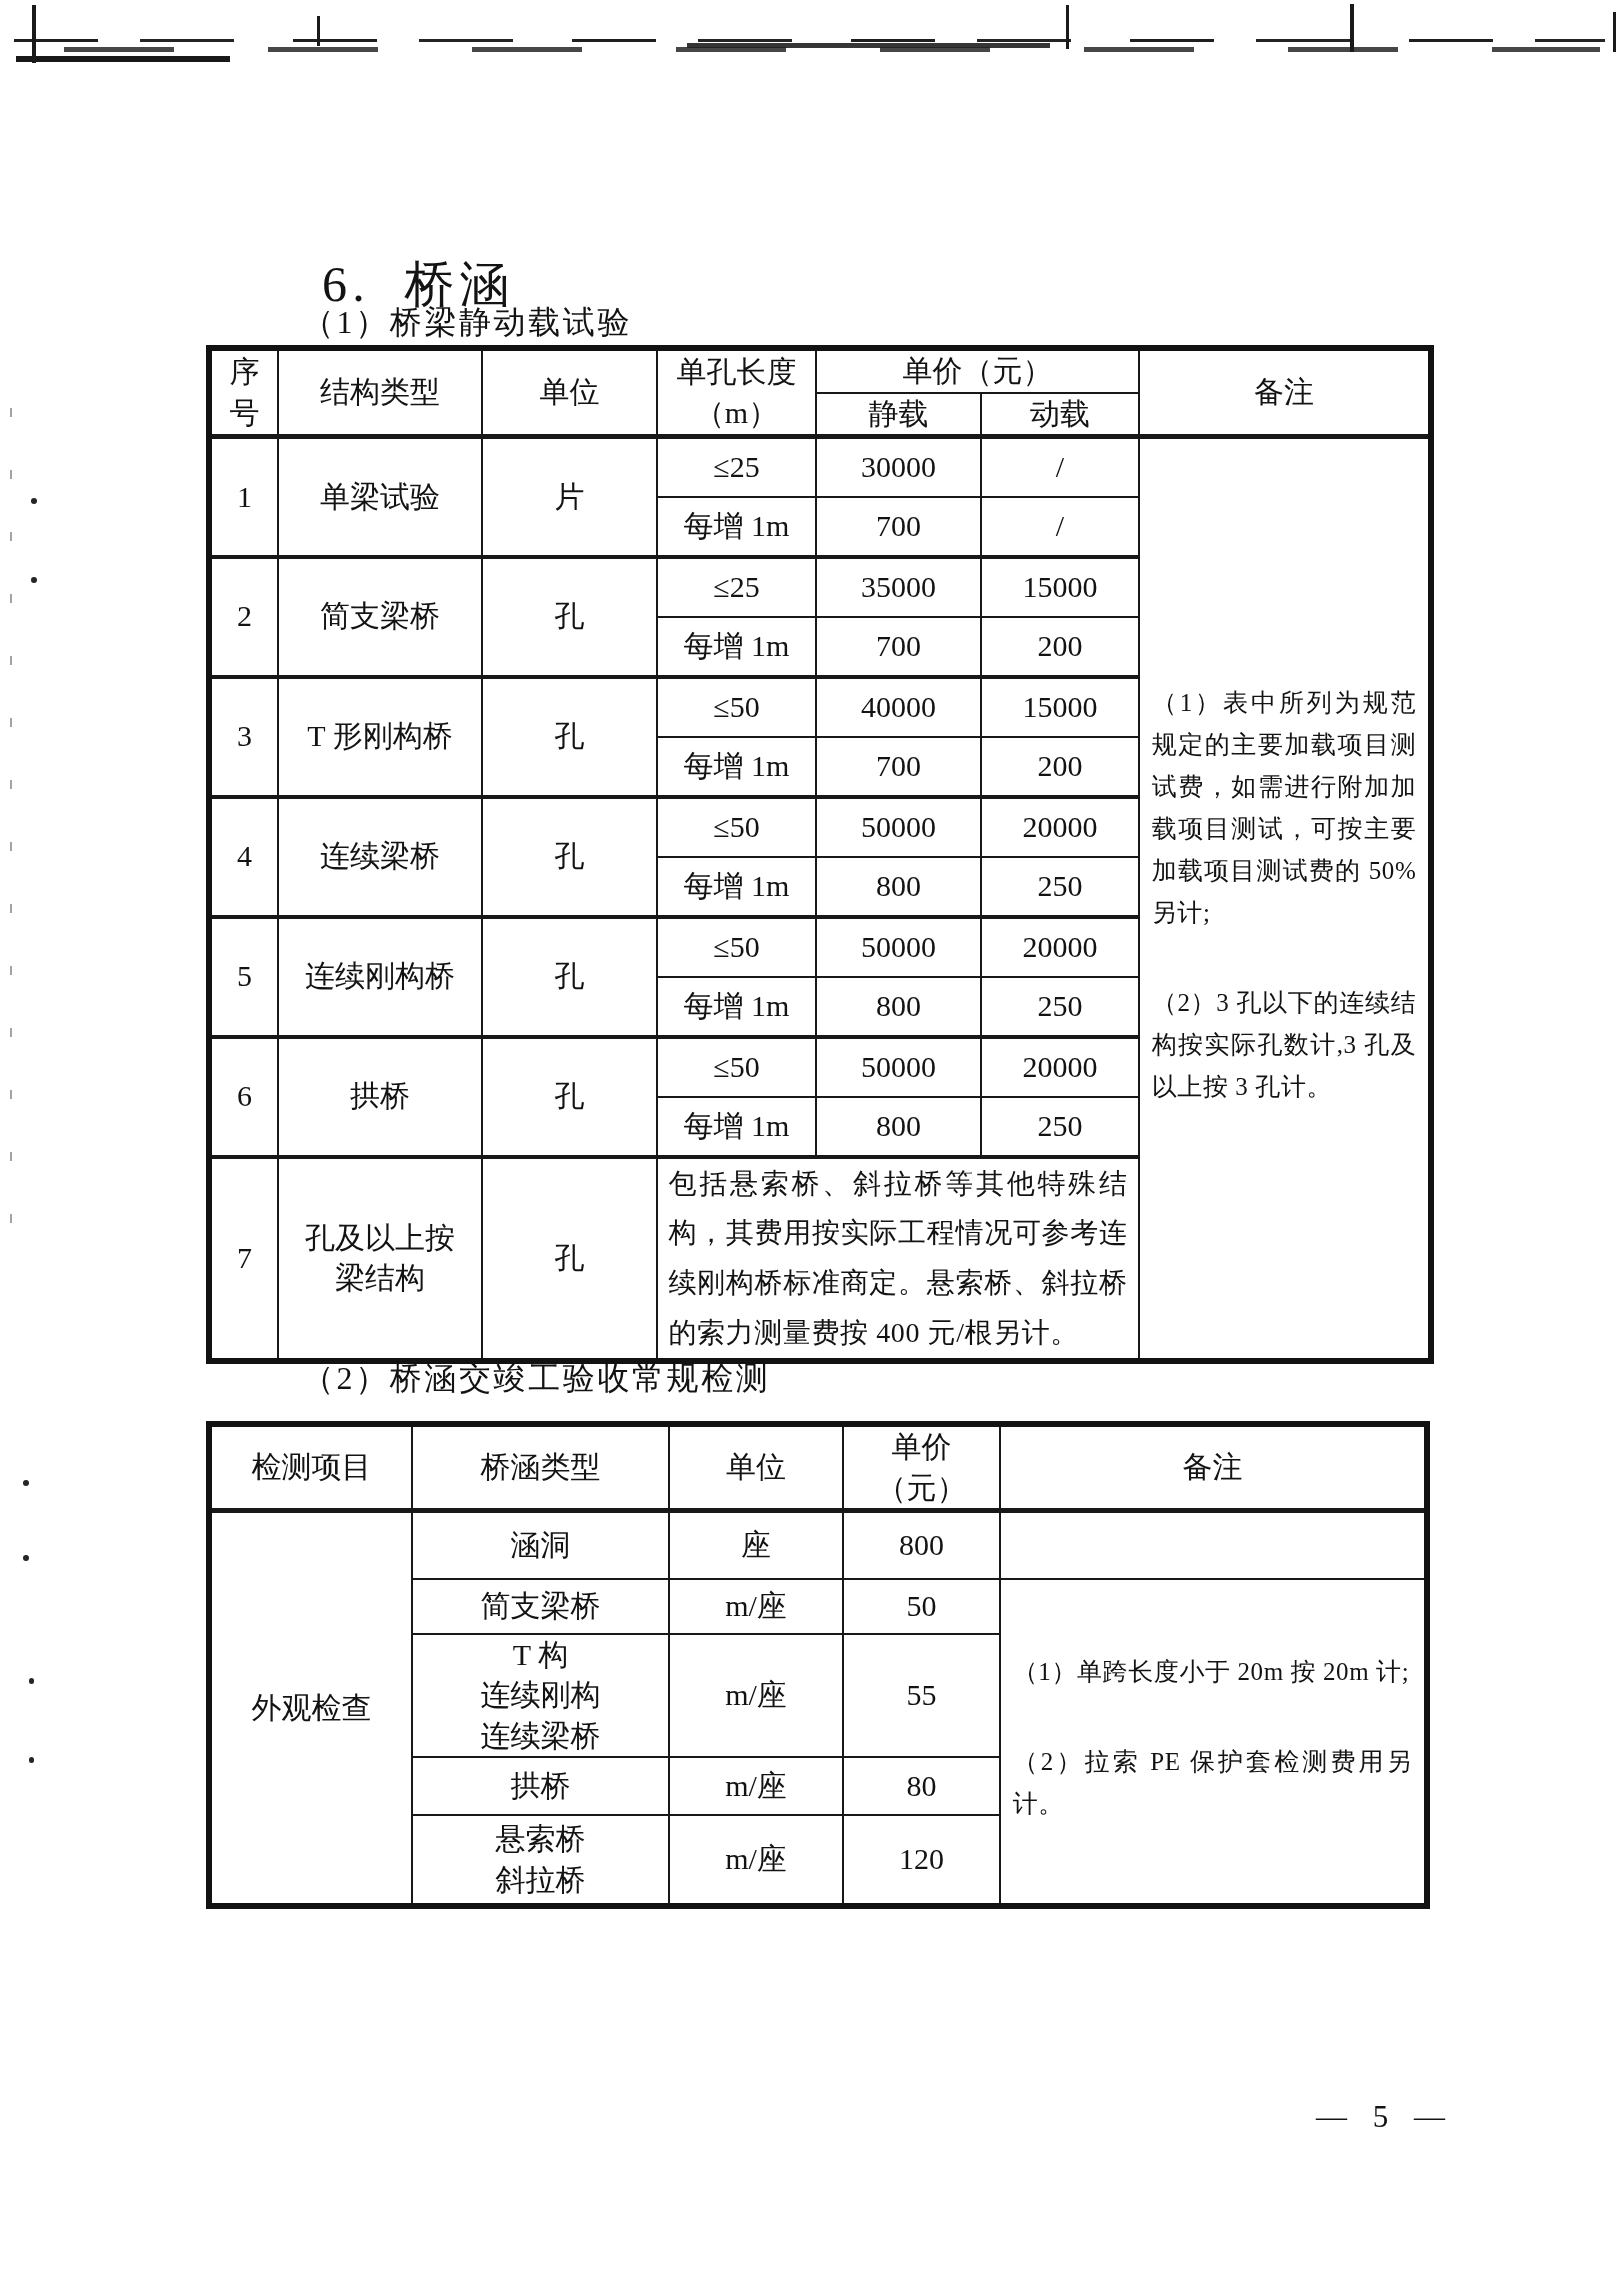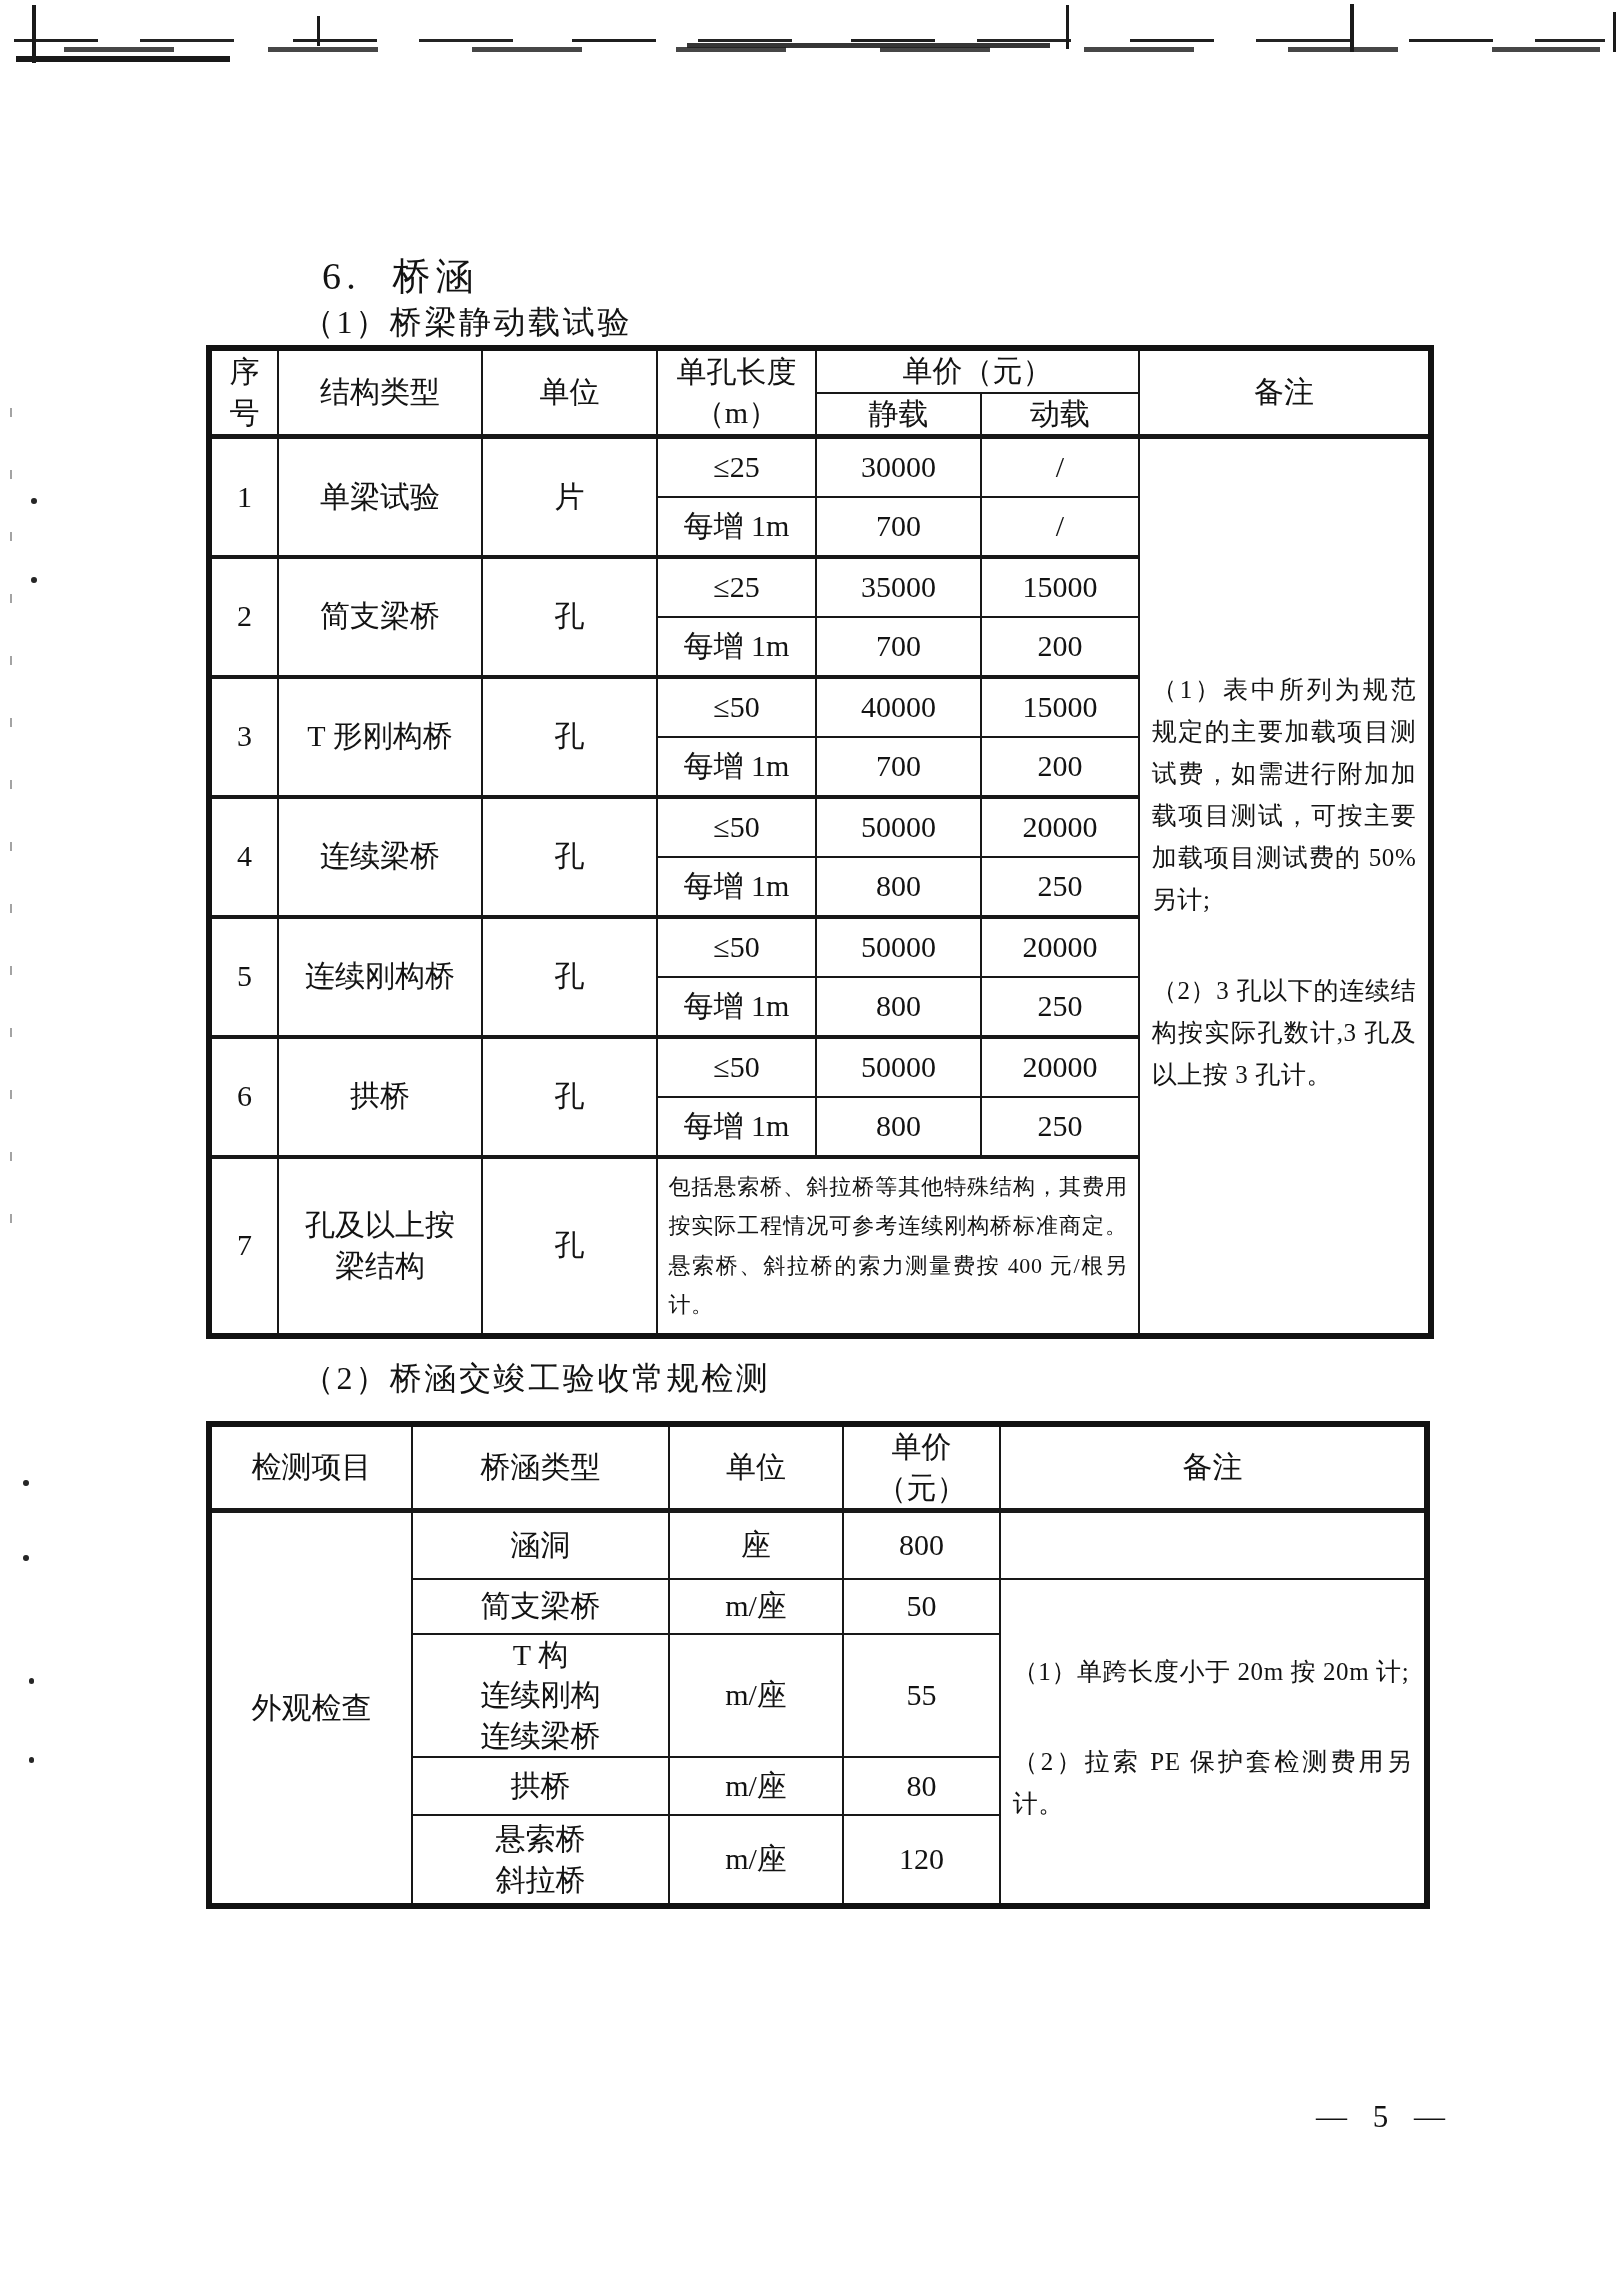--- a/index.html
+++ b/index.html
@@ -18,21 +18,21 @@
   .nband4 { left:687px; top:43px; width:363px; height:4.5px; background:#202020; opacity:.9;}
   .tick1 { left:32px;  top:5.2px;  width:3.9px; height:58px; }
   .tick2 { left:317px; top:15.5px; width:2.6px; height:30px; }
   .tick3 { left:1066px;top:5.2px;  width:3.2px; height:44px; }
   .tick4 { left:1350px;top:3.9px;  width:3.9px; height:48px; }
   .tick5 { left:1613px;top:11.7px; width:3.2px; height:40px; }
   .vdots { position:absolute; left:10.4px; top:408px; width:1.9px; height:836px; opacity:.45;
     background:repeating-linear-gradient(180deg,#333 0 9px,transparent 9px 62px);}
   .dot { position:absolute; width:5.8px; height:5.8px; border-radius:50%; background:#262626; }
   
-  .section-heading { position:absolute; left:322px; top:251px; font-size:38px; letter-spacing:5.2px; word-spacing:17px; white-space:pre-line;}
+  .section-heading { position:absolute; left:322px; top:251px; font-size:50px; letter-spacing:5.2px; word-spacing:17px; white-space:pre-line;}
   .tbl-title { position:absolute; font-size:32px; letter-spacing:2.6px; white-space:pre-line; }
   .t1-title { left:302px; top:301px; }
   .t2-title { left:302px; top:1357px; }
   .page-number { position:absolute; left:1316px; top:2099px; font-size:31px; letter-spacing:9px; white-space:pre;}
   
   table { position:absolute; border-collapse:collapse; table-layout:fixed; background:#fff; }
   .price-table { border:6.5px solid #121212; }
   th,td {
     border:2.6px solid #181818; text-align:center; vertical-align:middle;
     font-size:30px; font-weight:normal; padding:0 5.2px;
@@ -45,21 +45,21 @@
   th.span-rows { border-bottom-width:5.2px; }
   
   tr.group-start > td { border-top-width:4.5px; }
   tr.sub-line > td { border-top-width:1.9px;font-family:Liberation Serif, serif; }
   td.remark-cell {
     text-align:justify; vertical-align:middle; padding:0 11.7px;
     font-size:25px; line-height:1.68; letter-spacing:0.6px;
   }
   td.remark-cell p, td.desc-cell p { margin:0 0 6.5px 0; }
   td.desc-cell {
-    text-align:justify; padding:0 10.4px; font-size:22px; line-height:1.78; letter-spacing:0.6px;
+    text-align:justify; padding:0 10.4px; font-size:28px; line-height:1.78; letter-spacing:0.6px;
   }
   td.empty-remark { border-bottom-width:2.6px; }
 </style>
 </head>
 <body>
 
 <div class="page">
 
   <div class="noise nband1"></div>
   <div class="noise nband2"></div>

